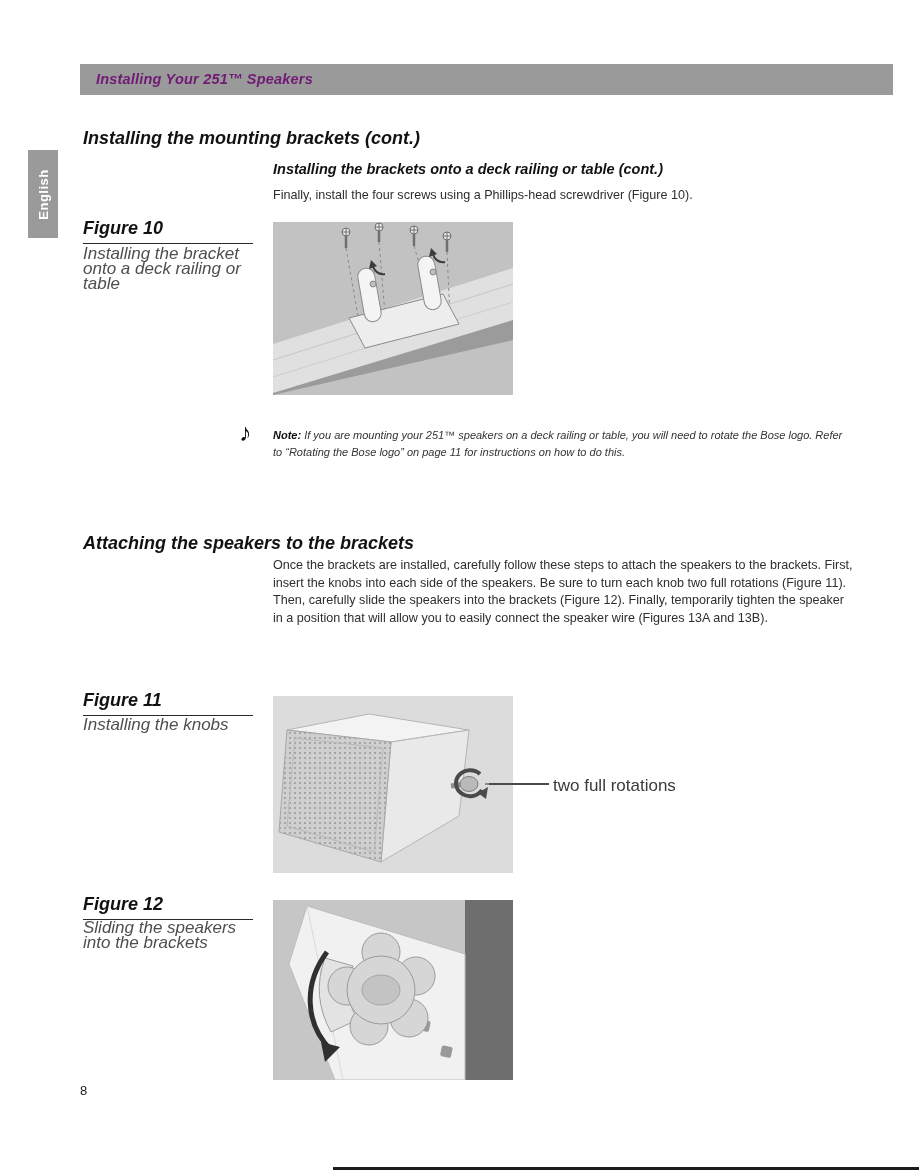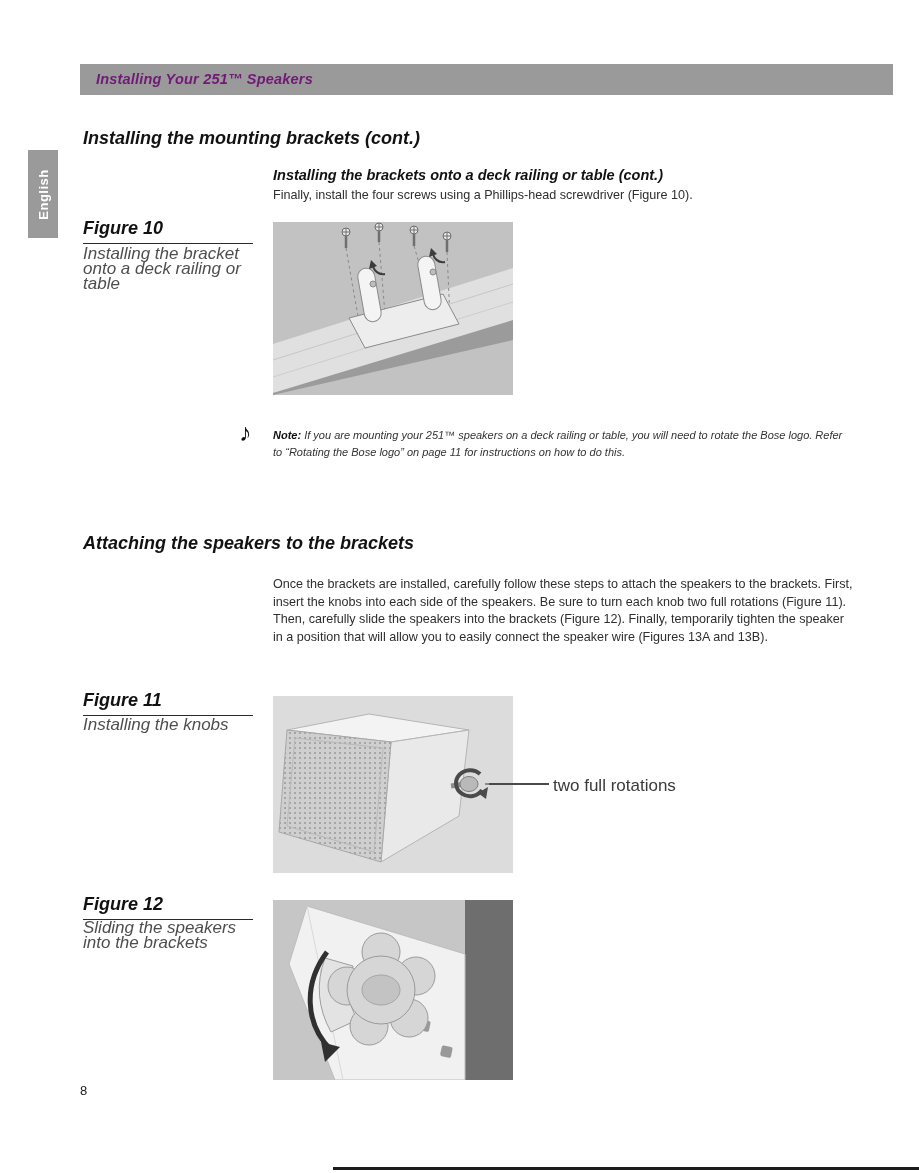--- a/index.html
+++ b/index.html
@@ -31,27 +31,27 @@
                font-style:italic; line-height:16.5px; color:#333; }
   .note-text b { color:#111; }
 
   .callout-line { position:absolute; left:489px; top:783px; width:60px; height:1.5px; background:#4a4a4a; }
   .callout-label { position:absolute; left:553px; top:776px; font-size:17px; color:#3a3a3a; }
 
   .page-number { position:absolute; left:80px; top:1083px; font-size:13px; color:#222; }
   .scan-line { position:absolute; left:333px; top:1167px; width:586px; height:3px; background:#1c1c1c; }
 
   .pos-h1a{left:83px; top:128px;}
-  .pos-h2a{left:273px; top:161px;margin-top:6px;}
+  .pos-h2a{left:273px; top:161px;}
   .pos-body1{left:273px; top:187px; width:530px;}
   .pos-f10l{left:83px; top:218px;}
   .pos-f10c{left:83px; top:246px; width:182px;}
   .pos-f10i{left:273px; top:222px; width:240px; height:173px;}
   .pos-h1b{left:83px; top:533px;}
-  .pos-para{left:273px; top:557px; width:582px;margin-top:19px;}
+  .pos-para{left:273px; top:557px; width:582px;}
   .pos-f11l{left:83px; top:690px;}
   .pos-f11c{left:83px; top:717px; width:200px;}
   .pos-f11i{left:273px; top:696px; width:240px; height:177px;}
   .pos-f12l{left:83px; top:894px;}
   .pos-f12c{left:83px; top:920px; width:160px;}
   .pos-f12i{left:273px; top:900px; width:240px; height:180px;}
 </style>
 </head>
 <body>
 

